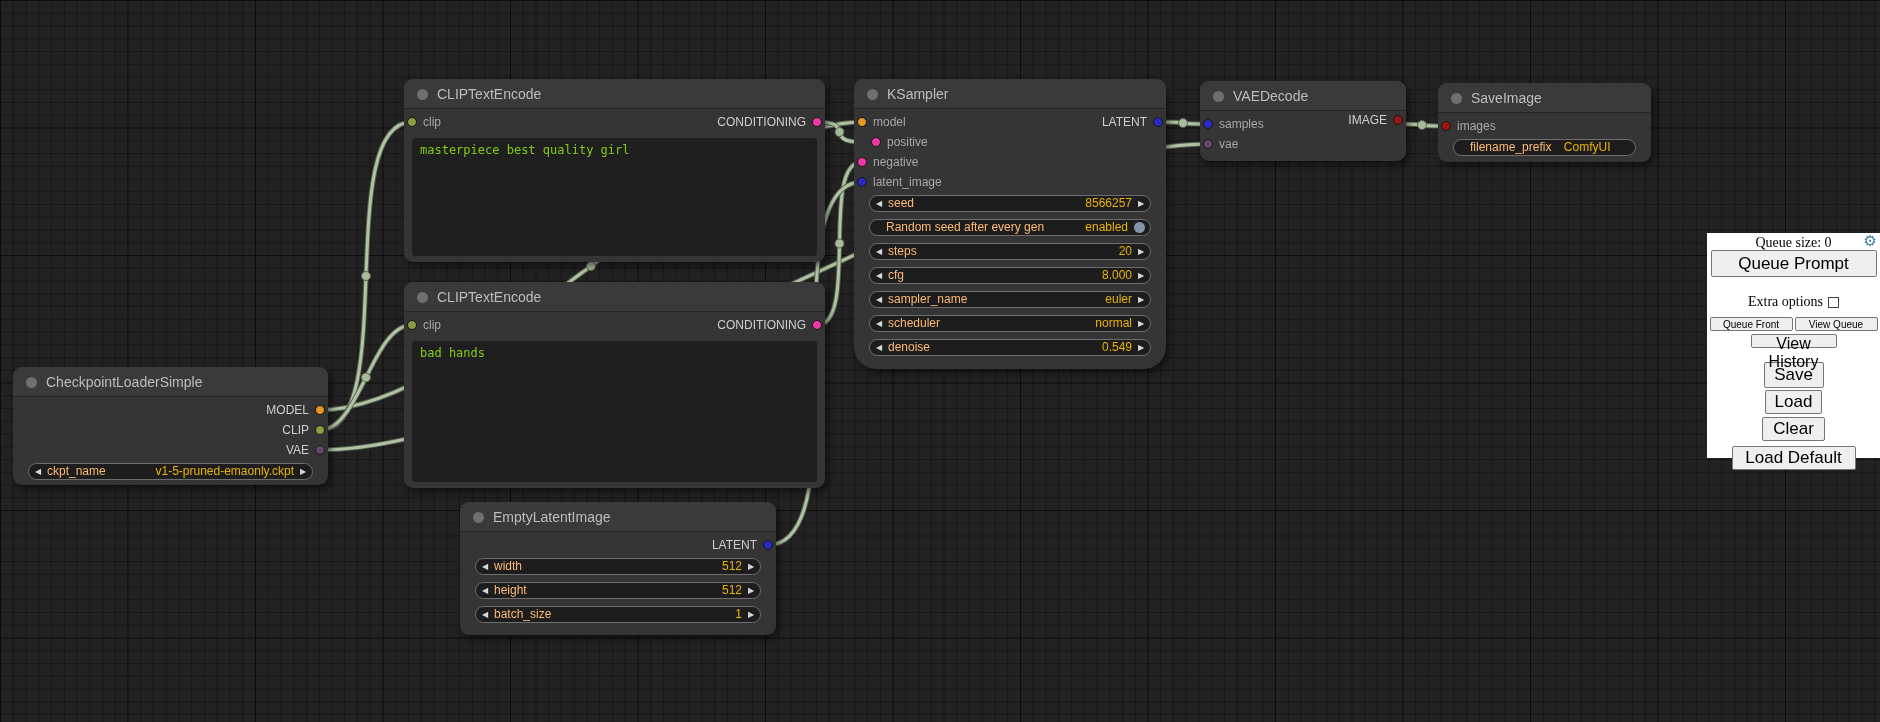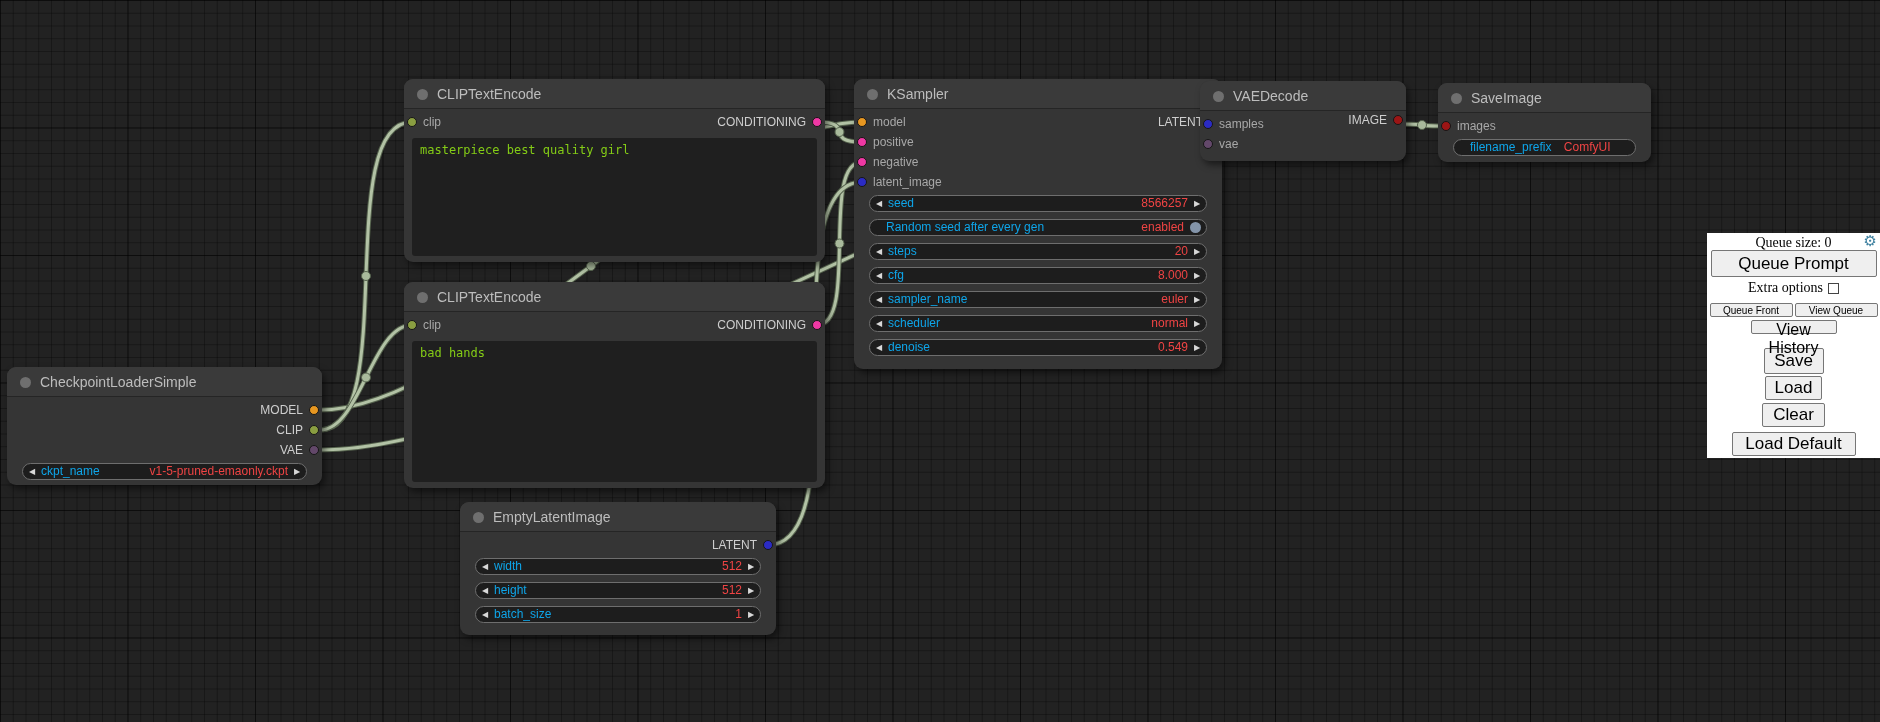--- a/index.html
+++ b/index.html
@@ -42,22 +42,22 @@
   .in-row .port-label{position:absolute;left:19px;color:#a8a8a8;}
   .out-row{right:0;text-align:right;}
   .out-row .port-dot{right:3px;}
   .out-row .port-label{position:absolute;right:19px;color:#cecece;}
   .widget{
     position:absolute;height:17px;background:#1d1d1d;border:1px solid #6e6e6e;
     border-radius:9px;font-size:12px;line-height:15px;color:#b5b5b5;
     display:flex;align-items:center;
   }
   .widget .arrow{color:#d8d8d8;font-size:8px;line-height:15px;width:18px;text-align:center;cursor:pointer;}
-  .widget .w-label{color:#0ea5e9;flex:0 0 auto;}
-  .widget .w-value{color:#ef4444;margin-left:auto;}
+  .widget .w-label{color:#fdba74;flex:0 0 auto;}
+  .widget .w-value{color:#eab308;margin-left:auto;}
   .widget .w-value.centered{margin:0 auto;}
   .widget.toggle{padding-left:16px;padding-right:5px;}
   .toggle-dot{width:11px;height:11px;border-radius:50%;margin-left:6px;flex:0 0 auto;}
   .widget.textw{padding-left:16px;padding-right:12px;}
   .node-textarea{
     position:absolute;background:#1f1f1f;border-radius:3px;color:#84cc16;
     font-family:"DejaVu Sans Mono", monospace;font-size:12px;line-height:15px;
     padding:5px 8px;white-space:pre-wrap;overflow:hidden;
   }
   
@@ -66,21 +66,21 @@
     font-family:"Liberation Serif", serif;color:#000;
   }
   #queue-size-row{position:relative;height:16px;text-align:center;font-size:14px;padding-top:2px;}
   #gear{position:absolute;right:3px;top:1px;font-size:15px;line-height:15px;cursor:pointer;
         font-family:"DejaVu Sans", sans-serif;}
   .qbtn{
     display:block;background:#efefef;border:1px solid #767676;border-radius:2px;color:#000;
     font-family:"Liberation Sans", sans-serif;text-align:center;cursor:pointer;padding:0;
   }
   #queue-prompt{width:166px;height:27px;margin:1px auto 0 auto;font-size:17px;}
-  #extra-row{height:17px;text-align:center;font-size:14px;margin-top:3px;}
+  #extra-row{height:17px;text-align:center;font-size:14px;margin-top:17px;}
   #extra-checkbox{display:inline-block;width:11px;height:11px;border:1px solid #444;background:#fff;
                   vertical-align:middle;margin-left:5px;cursor:pointer;}
   #small-row{display:flex;justify-content:center;gap:2px;margin-top:6px;}
   #queue-front{width:83px;height:14px;font-size:10px;}
   #view-queue{width:83px;height:14px;font-size:10px;}
   #view-history{width:86px;height:14px;font-size:16px;margin:3px auto 0 auto;}
   #save-btn{width:60px;height:26px;font-size:17px;margin:14px auto 0 auto;}
   #load-btn{width:57px;height:24px;font-size:17px;margin:2px auto 0 auto;}
   #clear-btn{width:63px;height:24px;font-size:17px;margin:3px auto 0 auto;}
   #load-default-btn{width:124px;height:24px;font-size:17px;margin:5px auto 0 auto;}
@@ -112,21 +112,21 @@
       <path d="M 768 545 C 861.7433330962795 545, 768.2566669037205 182, 862 182" fill="none" stroke="#b2c2a5" stroke-width="3"></path>
       <circle cx="815" cy="363.5" r="4.5" fill="#a9ba9c" stroke="#55624d"></circle>
       <path d="M 1158 122 C 1198 122, 1168 124, 1208 124" fill="none" stroke="#55624d" stroke-width="5"></path>
       <path d="M 1158 122 C 1198 122, 1168 124, 1208 124" fill="none" stroke="#b2c2a5" stroke-width="3"></path>
       <circle cx="1183" cy="123" r="4.5" fill="#a9ba9c" stroke="#55624d"></circle>
       <path d="M 1398 124 C 1438 124, 1406 126, 1446 126" fill="none" stroke="#55624d" stroke-width="5"></path>
       <path d="M 1398 124 C 1438 124, 1406 126, 1446 126" fill="none" stroke="#b2c2a5" stroke-width="3"></path>
       <circle cx="1422" cy="125" r="4.5" fill="#a9ba9c" stroke="#55624d"></circle>
     </svg>
   <div id="nodes">
-      <div class="node" style="left: 7px; top: 367px; width: 315px; height: 118px;">
+      <div class="node" style="left: 13px; top: 367px; width: 315px; height: 118px;">
         <div class="node-title">
           <span class="title-dot" style="background: rgb(111, 111, 111);"></span>
           <span class="title-text">CheckpointLoaderSimple</span>
         </div>
         <div class="port-row out-row" style="top: 33px; right: 0px; width: 60%;">
           <span class="port-dot" style="background: rgb(231, 151, 33);"></span>
           <span class="port-label">MODEL</span>
         </div>
         <div class="port-row out-row" style="top: 53px; right: 0px; width: 60%;">
           <span class="port-dot" style="background: rgb(138, 158, 65);"></span>
@@ -166,30 +166,30 @@
         <div class="port-row in-row" style="top: 33px; left: 0px; width: 60%;">
           <span class="port-dot" style="background: rgb(138, 158, 65);"></span>
           <span class="port-label">clip</span>
         </div>
         <div class="port-row out-row" style="top: 33px; right: 0px; width: 60%;">
           <span class="port-dot" style="background: rgb(239, 56, 164);"></span>
           <span class="port-label">CONDITIONING</span>
         </div>
         <div class="node-textarea" style="left: 8px; width: 405px; top: 59px; height: 141px;">bad hands</div>
       </div>
-      <div class="node" style="left: 854px; top: 79px; width: 368px; height: 290px;">
+      <div class="node" style="left: 854px; top: 79px; width: 312px; height: 290px; border-radius: 22px;">
         <div class="node-title">
           <span class="title-dot" style="background: rgb(111, 111, 111);"></span>
           <span class="title-text">KSampler</span>
         </div>
         <div class="port-row in-row" style="top: 33px; left: 0px; width: 60%;">
           <span class="port-dot" style="background: rgb(231, 151, 33);"></span>
           <span class="port-label">model</span>
         </div>
-        <div class="port-row in-row" style="top: 53px; left: 0px; width: 60%;">
+        <div class="port-row in-row" style="top: 53px; left: 14px; width: 60%;">
           <span class="port-dot" style="background: rgb(239, 56, 164);"></span>
           <span class="port-label">positive</span>
         </div>
         <div class="port-row in-row" style="top: 73px; left: 0px; width: 60%;">
           <span class="port-dot" style="background: rgb(239, 56, 164);"></span>
           <span class="port-label">negative</span>
         </div>
         <div class="port-row in-row" style="top: 93px; left: 0px; width: 60%;">
           <span class="port-dot" style="background: rgb(43, 43, 196);"></span>
           <span class="port-label">latent_image</span>

